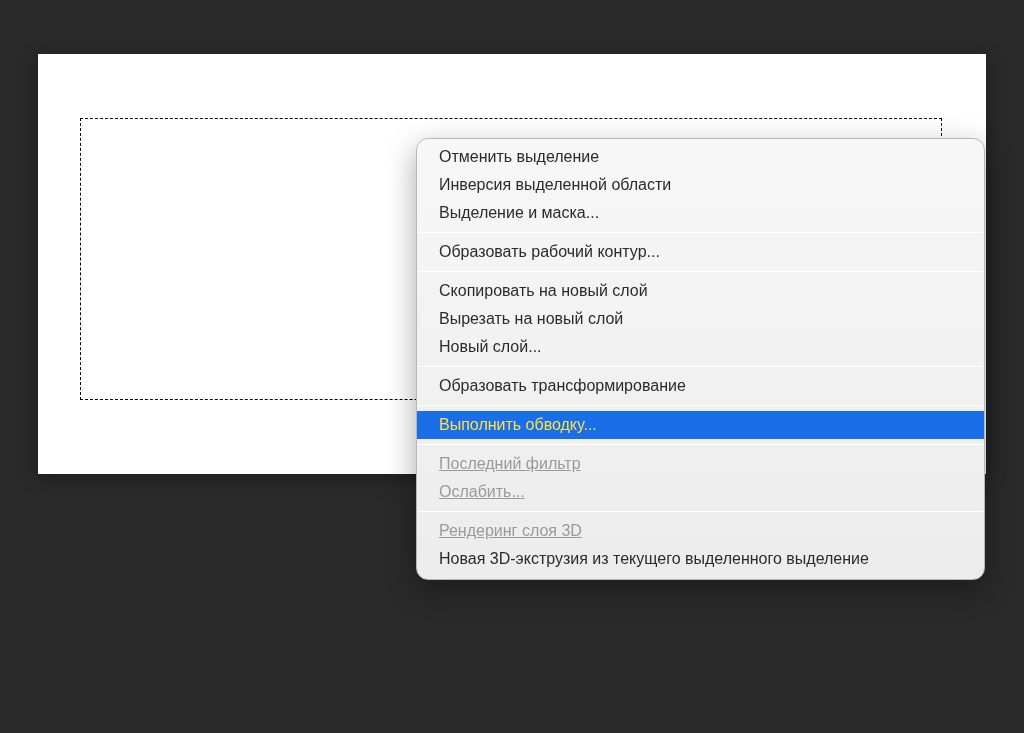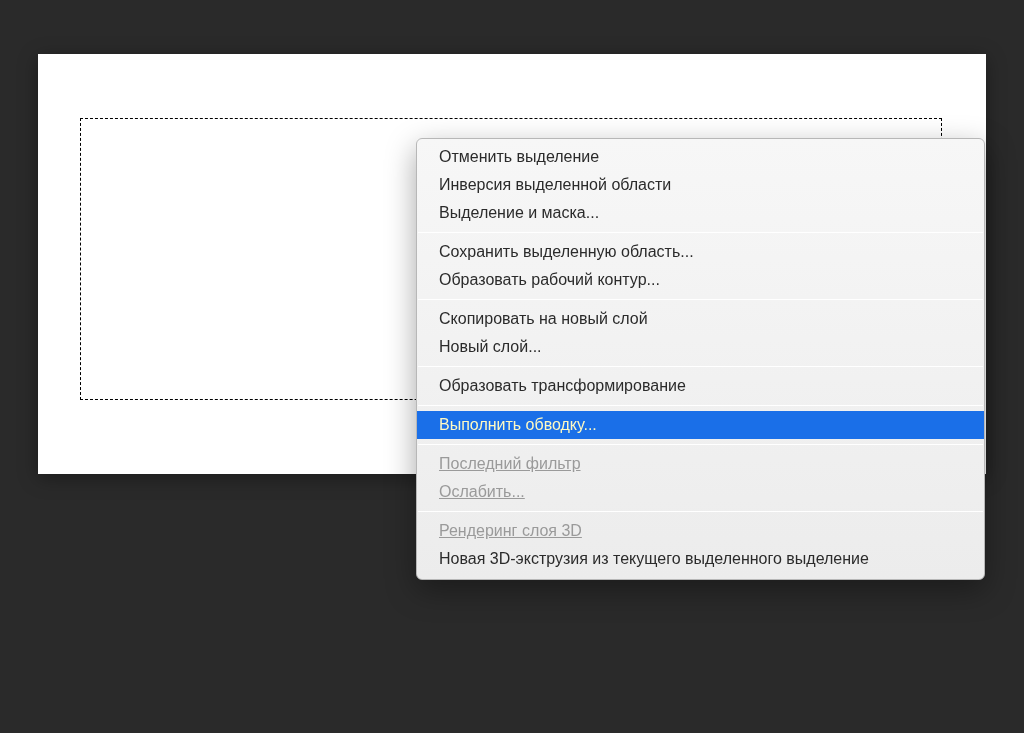--- a/index.html
+++ b/index.html
@@ -29,35 +29,35 @@
     border: 1.5px dashed #000000;
     background: transparent;
   }
   .context-menu {
     position: absolute;
     left: 416px;
     top: 138px;
     width: 569px;
     background: linear-gradient(to bottom, #f7f7f7, #ececec);
     border: 1px solid #b7b7b7;
-    border-radius: 6px;
+    border-radius: 12px;
     box-shadow: 0 10px 30px rgba(0,0,0,0.35);
     padding: 4px 0 6px 0;
     font-size: 16px;
     color: #2b2b2b;
   }
   .menu-item {
     padding: 3px 22px 3px 22px;
     line-height: 22px;
     white-space: nowrap;
     cursor: default;
   }
   .menu-item.highlighted {
     background: #1a6fe8;
-    color: #fef9c3;
+    color: #fde047;
   }
   .menu-item.disabled {
     color: #9a9a9a;
     text-decoration: underline;
   }
   .menu-sep {
     height: 1px;
     margin: 5px 1px;
     background: #cfcfcf;
     border-bottom: 1px solid #ffffff;
@@ -67,24 +67,24 @@
 <body>
 
 <div class="canvas"></div>
 <div class="selection-rect"></div>
 
 <div class="context-menu" id="context-menu">
     <div class="menu-item">Отменить выделение</div>
     <div class="menu-item">Инверсия выделенной области</div>
     <div class="menu-item">Выделение и маска...</div>
     <div class="menu-sep"></div>
-    <div class="menu-item">Сохранить выделенную область...</div>
     <div class="menu-item">Образовать рабочий контур...</div>
     <div class="menu-sep"></div>
     <div class="menu-item">Скопировать на новый слой</div>
+    <div class="menu-item">Вырезать на новый слой</div>
     <div class="menu-item">Новый слой...</div>
     <div class="menu-sep"></div>
     <div class="menu-item">Образовать трансформирование</div>
     <div class="menu-sep"></div>
     <div class="menu-item highlighted">Выполнить обводку...</div>
     <div class="menu-sep"></div>
     <div class="menu-item disabled">Последний фильтр</div>
     <div class="menu-item disabled">Ослабить...</div>
     <div class="menu-sep"></div>
     <div class="menu-item disabled">Рендеринг слоя 3D</div>

